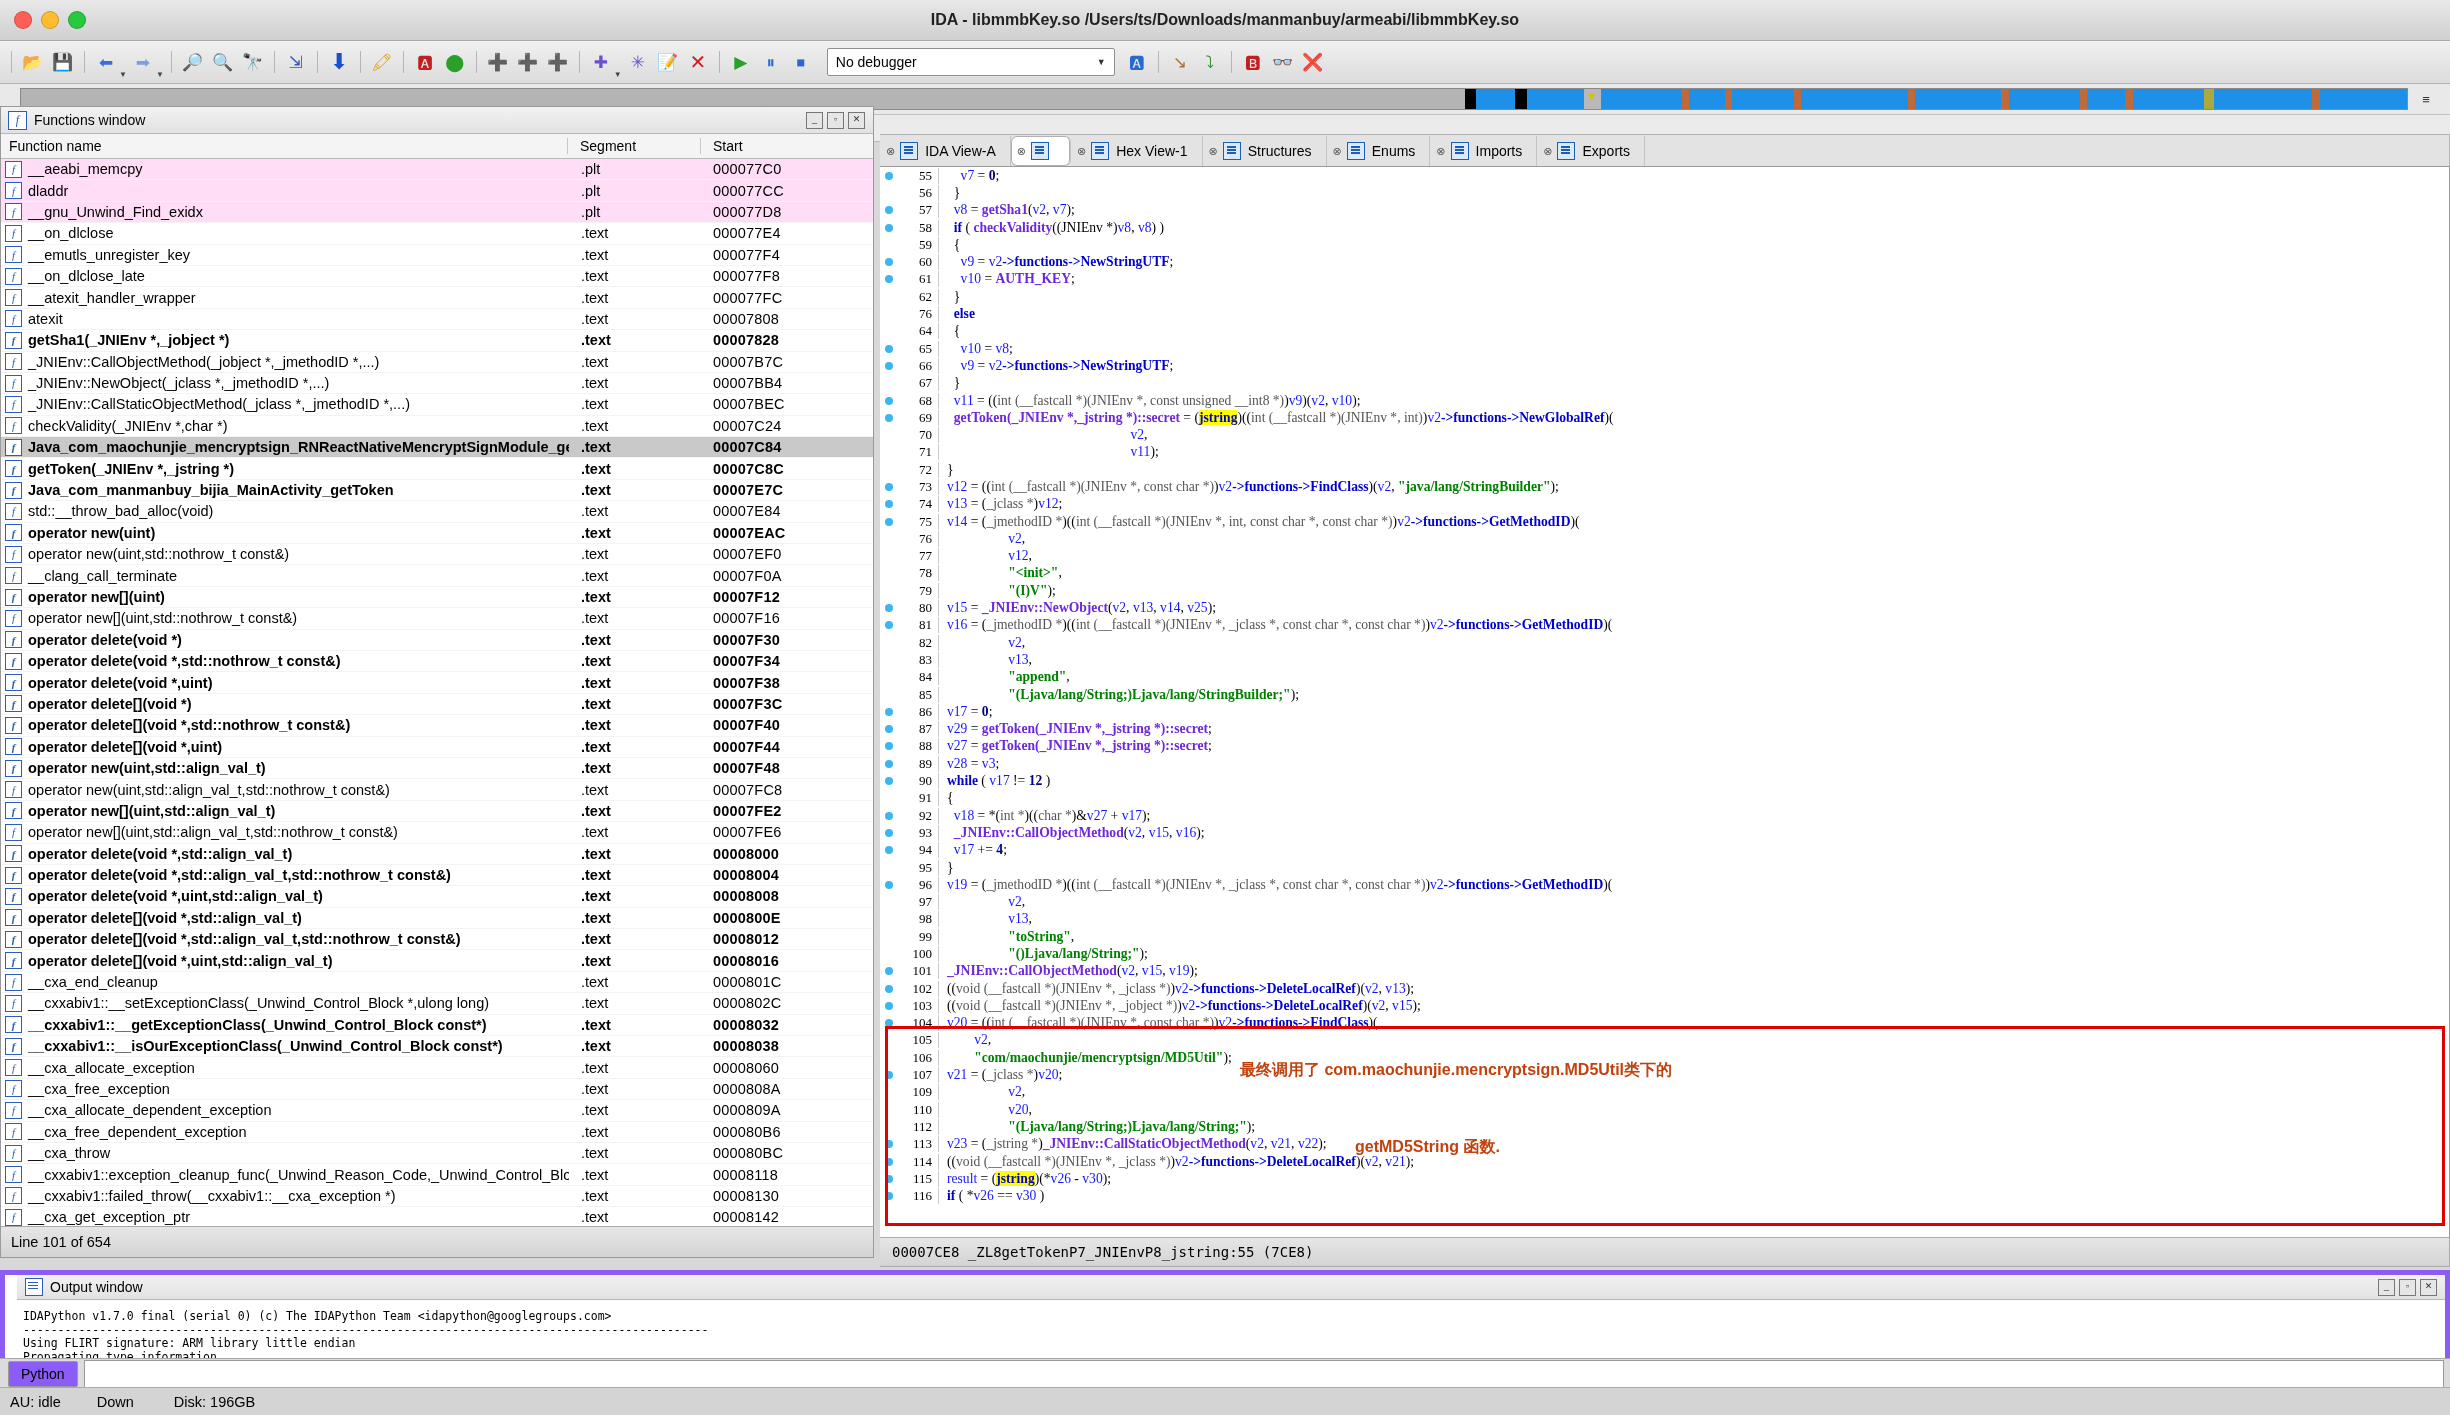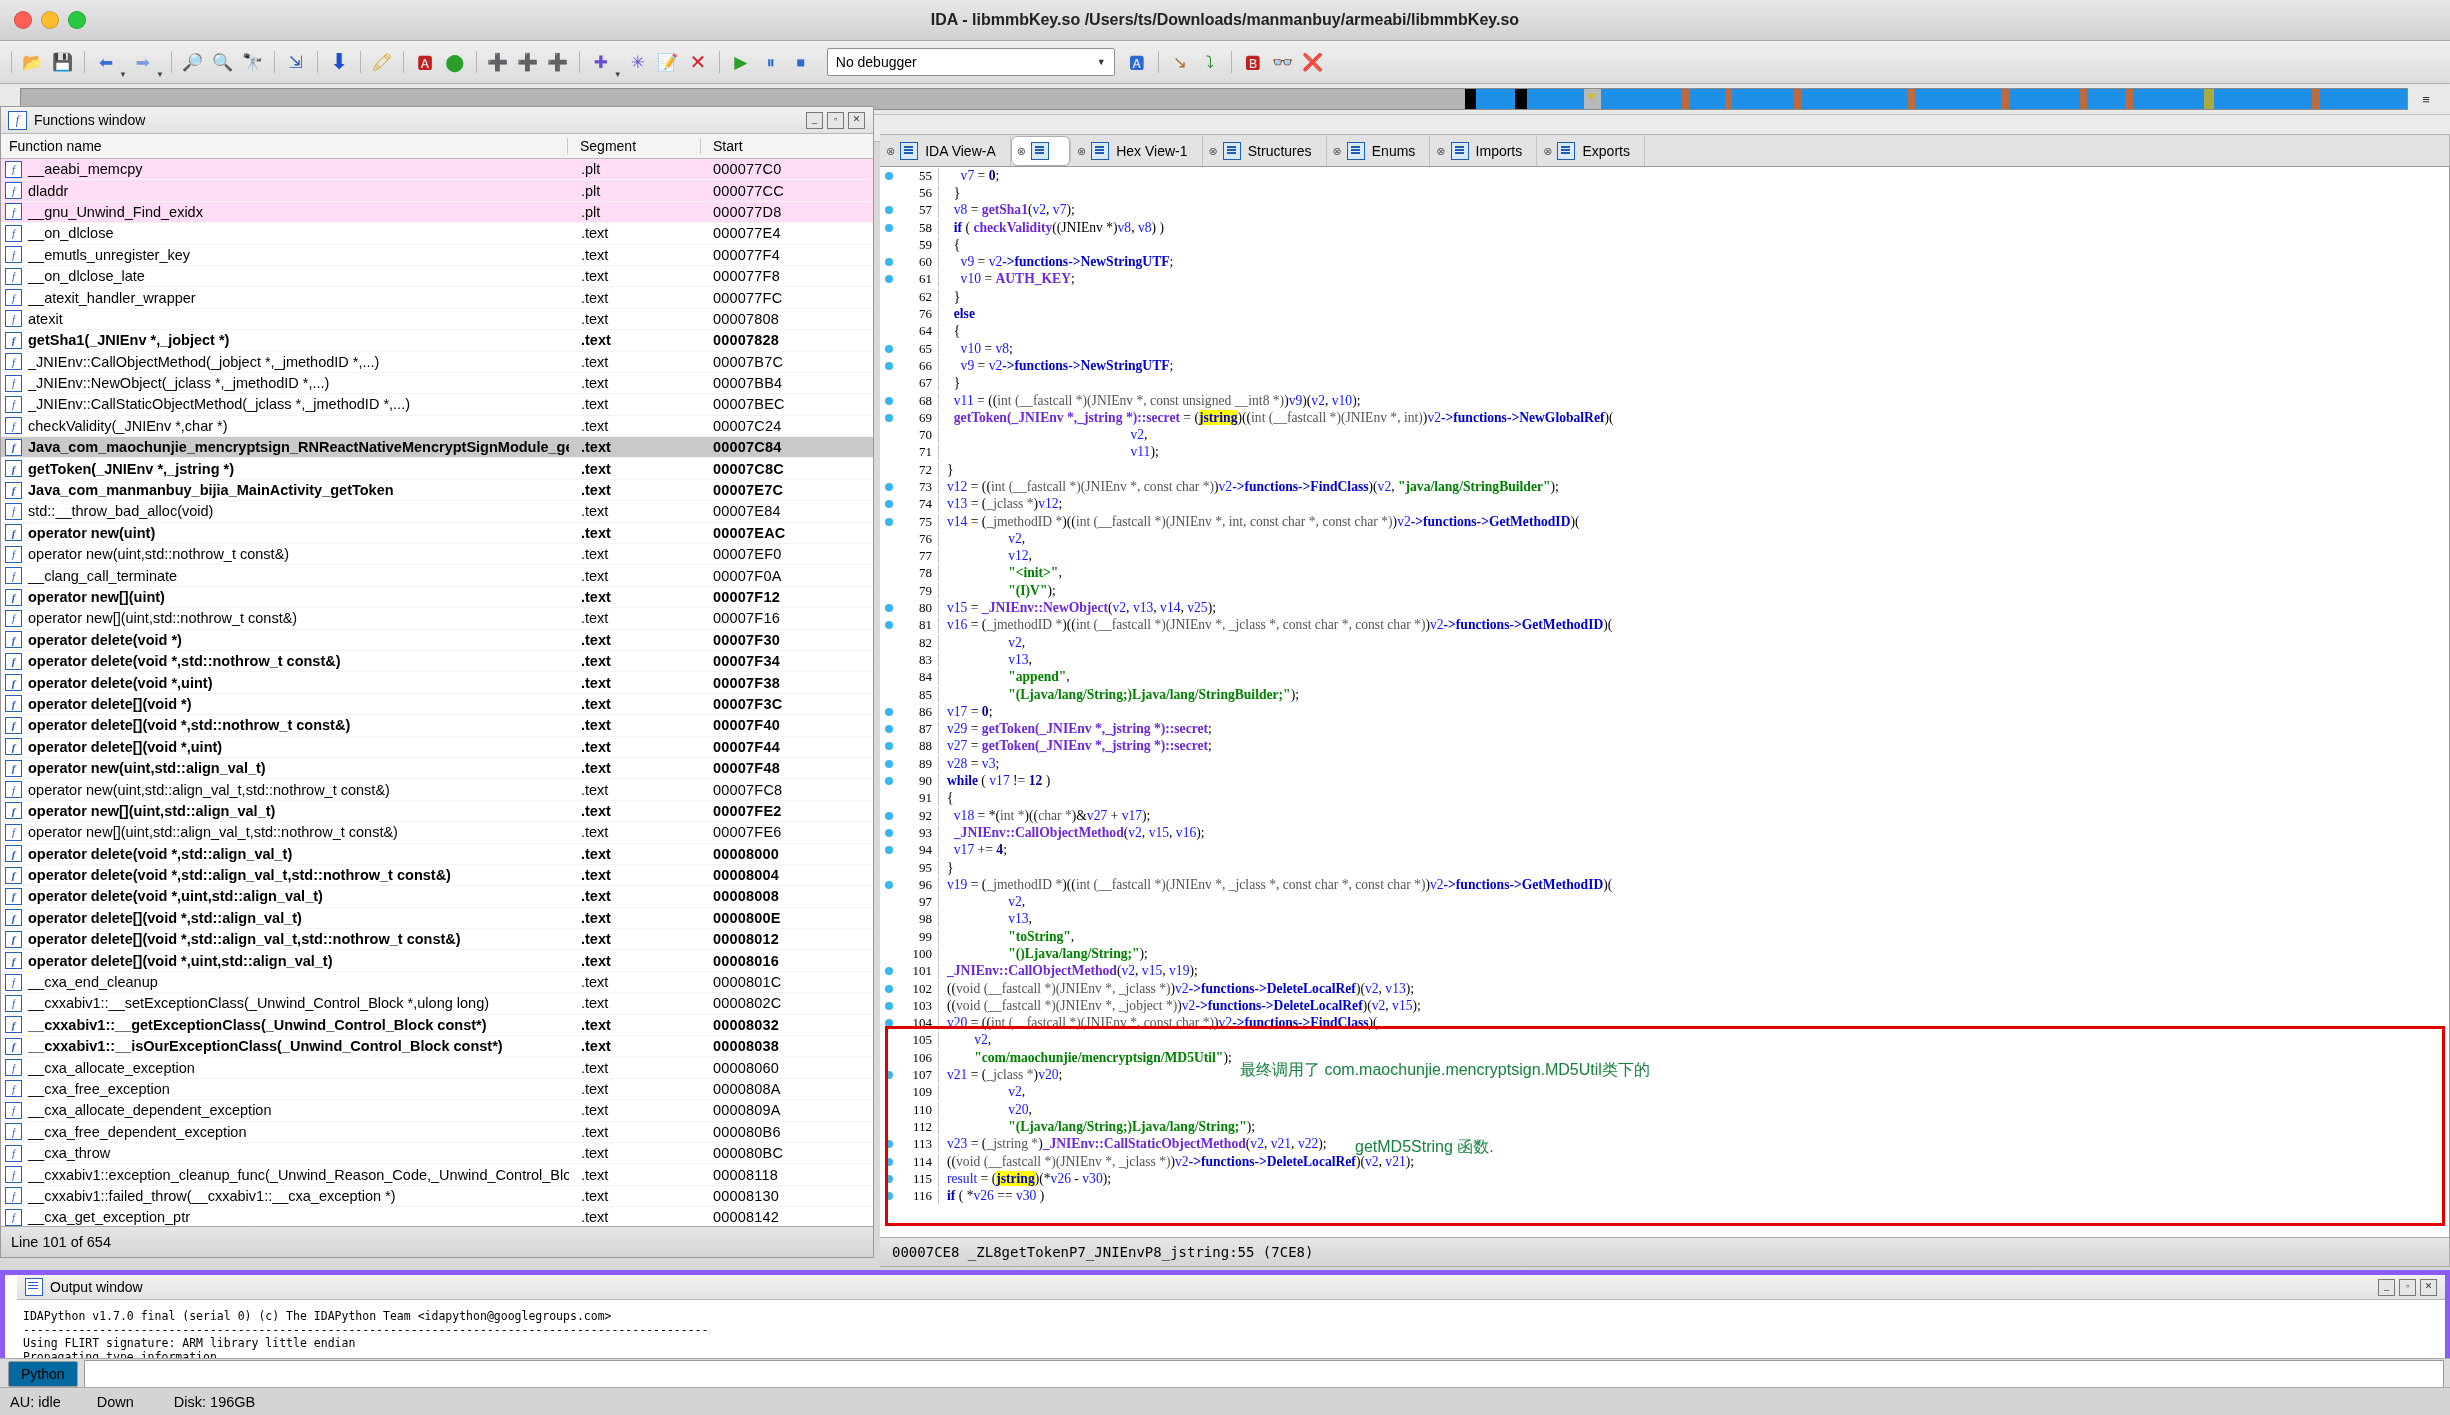--- a/index.html
+++ b/index.html
@@ -156,21 +156,21 @@
   }
   .code{padding-left:8px;flex:1;overflow:hidden;}
   .kw{color:#0000c0;font-weight:bold;}
   .var{color:#1414ff;}
   .fname{color:#6d28d9;font-weight:bold;}
   .str{color:#008000;font-weight:bold;}
   .num{color:#000080;font-weight:bold;}
   .typ{color:#555;}
   .mem{color:#0000d0;font-weight:bold;}
   .hl{background:#ffff00;color:#0000d0;font-weight:bold;}
-  .cmt-cn{color:#15803d;font-weight:normal;font-size:16px;}
+  .cmt-cn{color:#c2410c;font-weight:bold;font-size:16px;}
   .redbox{
     position:absolute;left:885px;top:1026px;width:1560px;height:200px;
     border:3px solid #e00000;pointer-events:none;box-sizing:border-box;
   }
   .codestatus{
     position:absolute;left:880px;top:1237px;right:0;height:28px;
     background:linear-gradient(#e6e6e6,#d4d4d4);border:1px solid #aaa;border-left:none;
     display:flex;align-items:center;padding-left:12px;
     font-family:"DejaVu Sans Mono","Liberation Mono",monospace;font-size:14px;
   }
@@ -197,21 +197,21 @@
     font-size:11.5px;line-height:13.5px;color:#000;overflow:hidden;height:74px;
   }
   .owpartial{height:6px;overflow:hidden;opacity:.55;}
 
   
   .pybar{
     position:absolute;left:0;top:1358px;right:0;height:30px;
     background:#dcdcdc;border-top:1px solid #aaa;display:flex;align-items:center;
   }
   .pybtn{
-    margin-left:8px;height:24px;padding:0 12px;background:#0369a1;
+    margin-left:8px;height:24px;padding:0 12px;background:#8b5cf6;
     border:1px solid #999;border-radius:2px;display:flex;align-items:center;
     font-size:14px;
   }
   .pyinput{
     flex:1;height:24px;background:#fff;border:1px solid #999;margin:0 6px;
   }
   
   .botbar{
     position:absolute;left:0;bottom:0;right:0;height:27px;
     background:#d4d4d4;border-top:1px solid #aaa;

